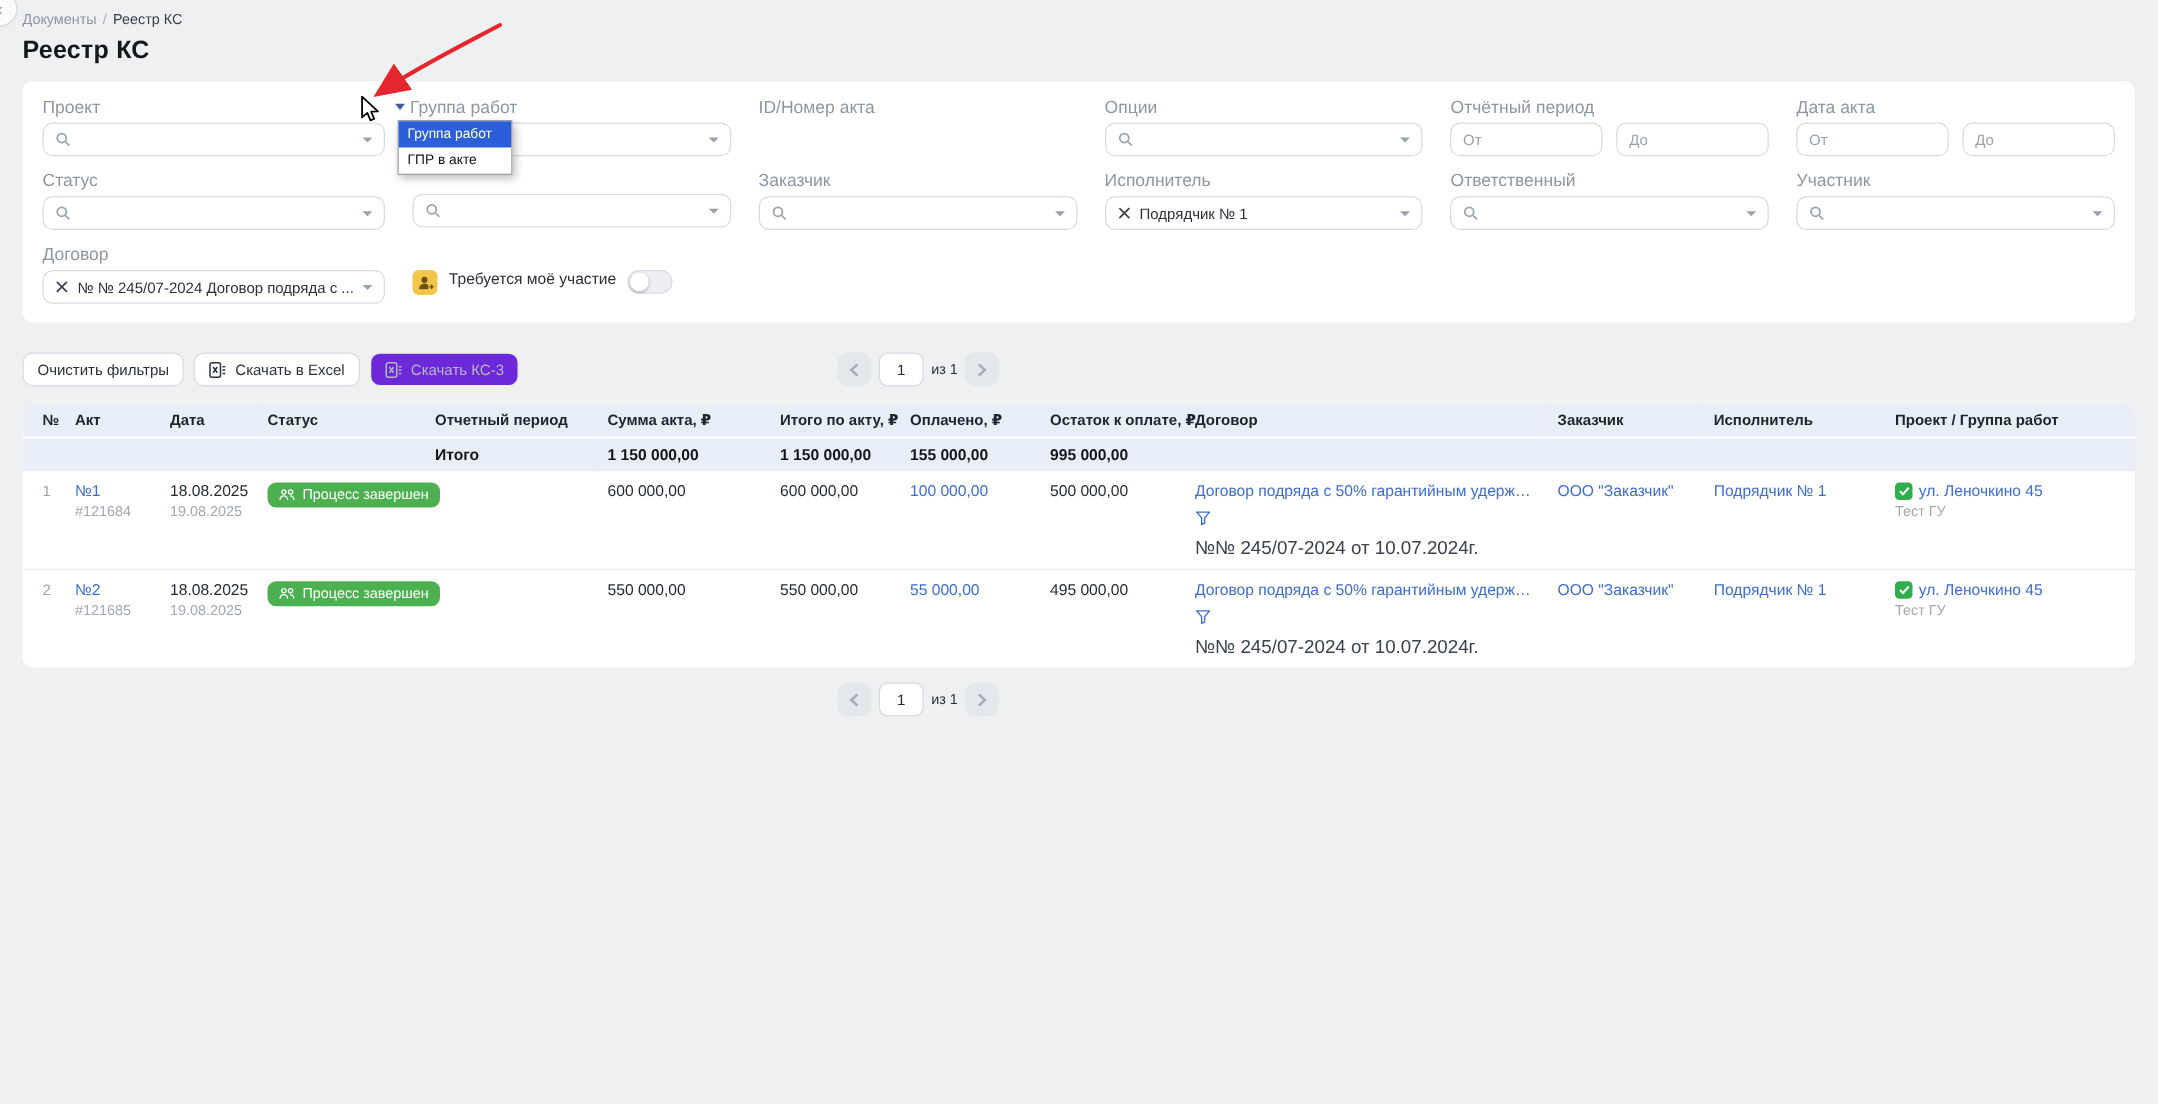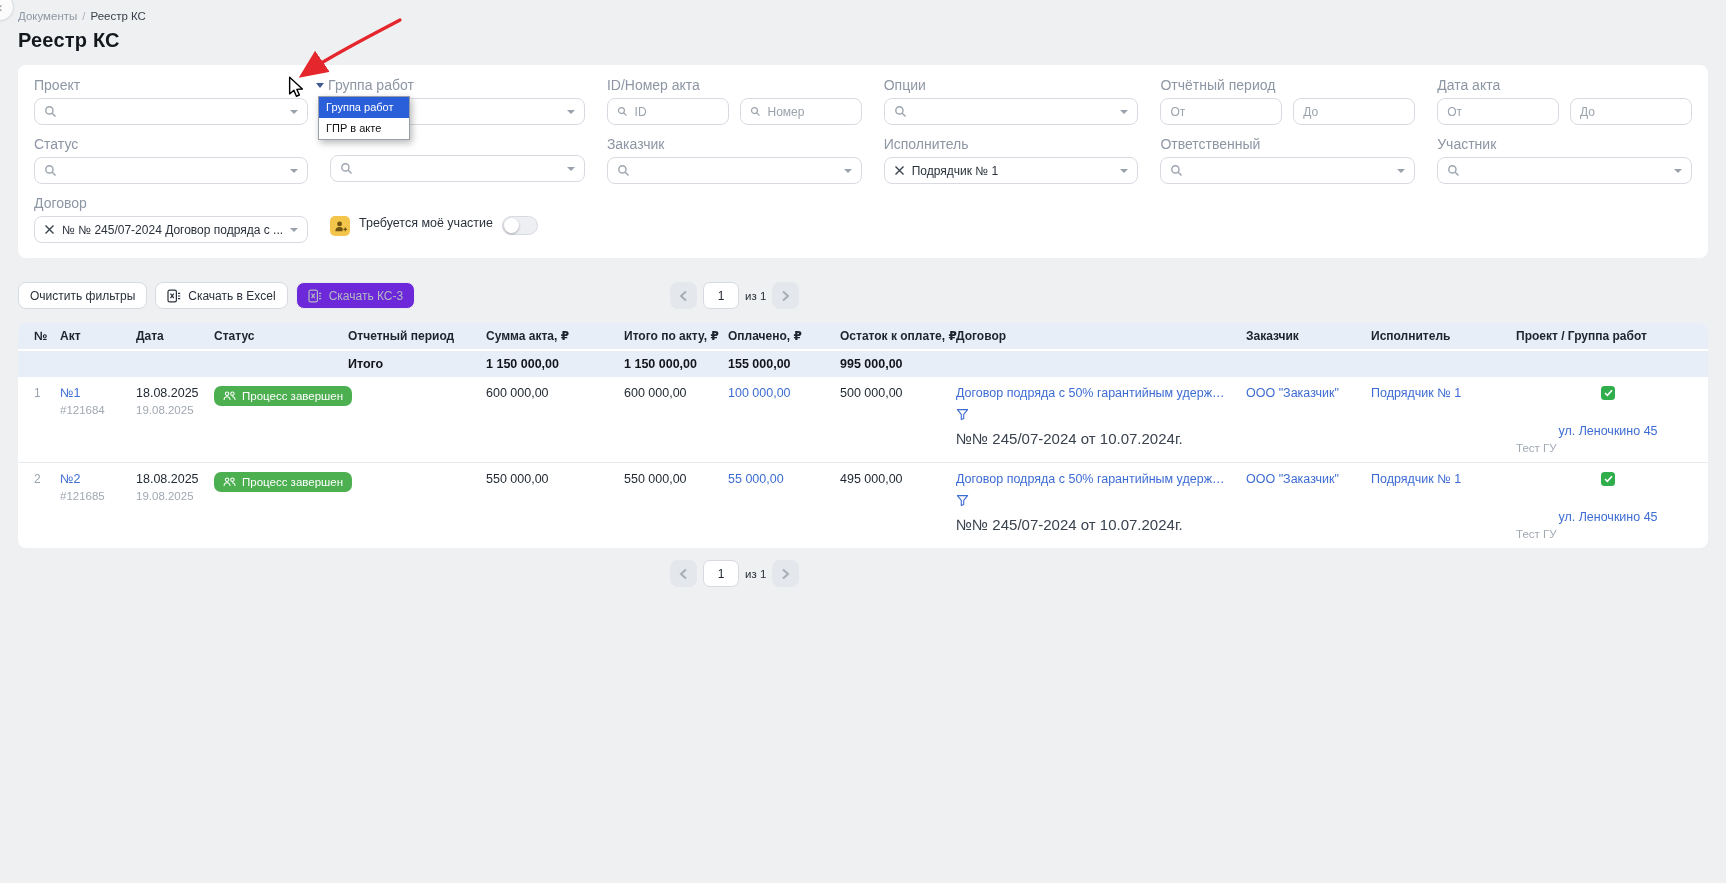--- a/index.html
+++ b/index.html
@@ -85,21 +85,21 @@
   tr.rowline td{ border-top:1px solid #e7ebf0; }
   tr.datarow{ height:68px; }
   a.lnk{ color:#3d6cd3; text-decoration:none; cursor:pointer; }
   .sub{ color:#a0a8b2; font-size:11.5px; margin-top:4px; }
   .numcell{ color:#9aa3ad; font-size:12px; }
   .money{ color:#1f2630; }
   .badge{ display:inline-flex; align-items:center; gap:6px; background:#4caf50; color:#fff;
           font-size:11.5px; border-radius:7px; padding:4px 9px; white-space:nowrap; }
   .cinfo{ font-size:15px; color:#39424e; margin-top:6px; white-space:nowrap; }
   .funnel{ margin-top:5px; }
-  .projline{ display:flex; align-items:center; gap:24px; white-space:nowrap;flex-direction:column; }
+  .projline{ display:flex; align-items:center; gap:5px; white-space:nowrap; }
   .check{ width:14px; height:14px; border-radius:3.5px; background:#2fae4b; display:flex; align-items:center; justify-content:center; flex:0 0 auto; }
   td a.lnk.wrapless{ white-space:nowrap; display:inline-block; overflow:hidden; text-overflow:ellipsis; max-width:100%; }
 
   .bottom-pagi{ margin-top:12px; padding-left:652px; display:flex; }
 
   
   .annot{ position:absolute; z-index:60; pointer-events:none; }
 </style>
 </head>
 <body>
@@ -147,36 +147,20 @@
           <span class="caret"></span>
         </div>
         <div class="native-menu">
           <div class="nm-item selected">Группа работ</div>
           <div class="nm-item">ГПР в акте</div>
         </div>
       </div>
 
       <div class="fcell">
         <div class="flabel">ID/Номер акта</div>
-        <div class="dual">
-          <div class="fctl">
-            <svg width="13" height="13" viewBox="0 0 13 13" fill="none" stroke="#9aa3ad" stroke-width="1.4">
-                <circle cx="5.4" cy="5.4" r="3.6"></circle>
-                <path d="M8.2 8.2 L11.5 11.5"></path>
-              </svg>
-            <input placeholder="ID" style="">
-          </div>
-          <div class="fctl">
-            <svg width="13" height="13" viewBox="0 0 13 13" fill="none" stroke="#9aa3ad" stroke-width="1.4">
-                <circle cx="5.4" cy="5.4" r="3.6"></circle>
-                <path d="M8.2 8.2 L11.5 11.5"></path>
-              </svg>
-            <input placeholder="Номер" style="">
-          </div>
-        </div>
       </div>
 
       <div class="fcell">
         <div class="flabel">Опции</div>
         <div class="fctl">
           <svg width="13" height="13" viewBox="0 0 13 13" fill="none" stroke="#9aa3ad" stroke-width="1.4">
               <circle cx="5.4" cy="5.4" r="3.6"></circle>
               <path d="M8.2 8.2 L11.5 11.5"></path>
             </svg>
           <span class="grow"></span>

